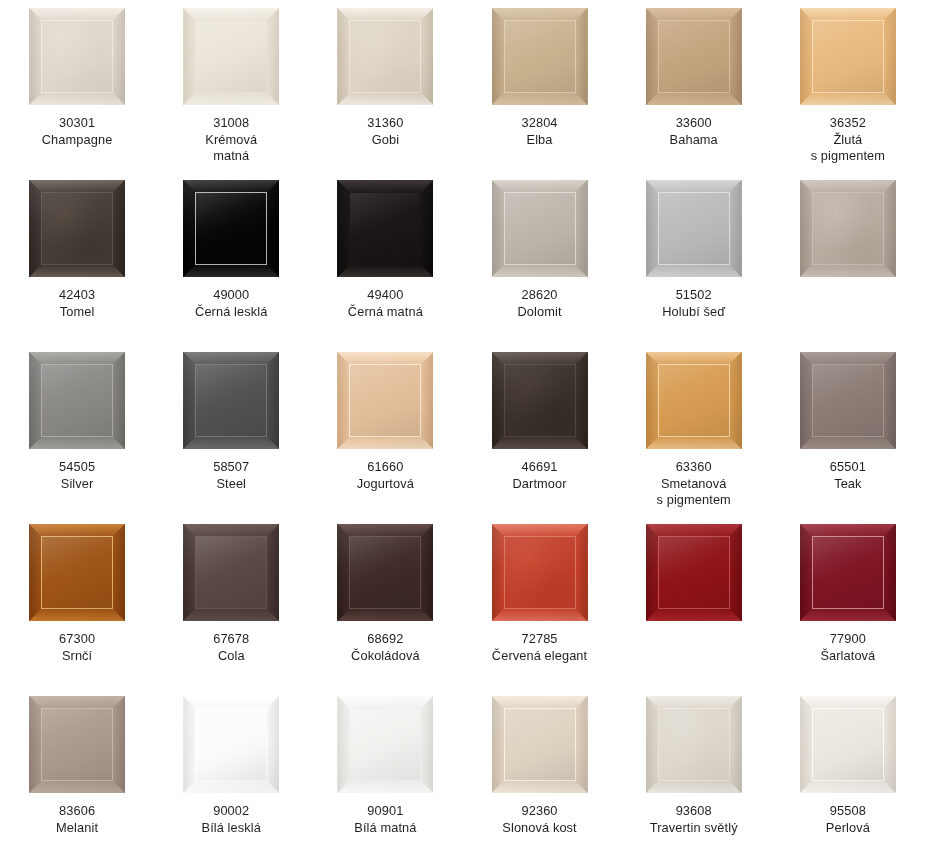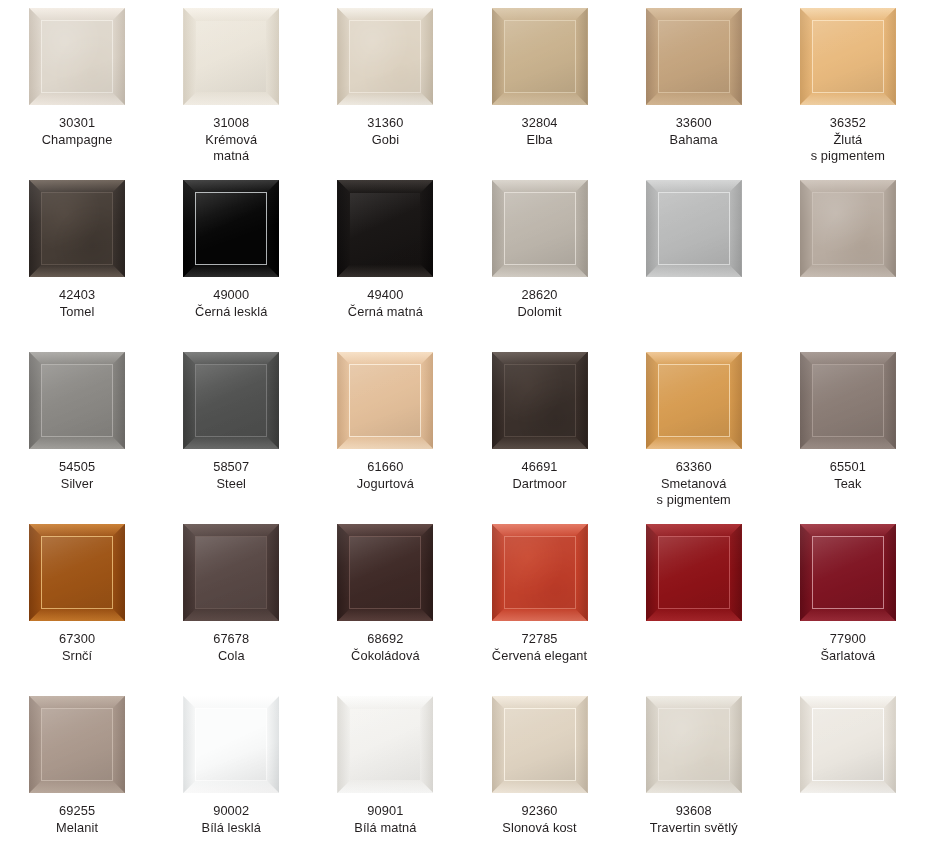--- a/index.html
+++ b/index.html
@@ -299,20 +299,24 @@
         <div class="bevel">
           <div class="face-top" style="background: linear-gradient(rgb(210, 211, 211), rgb(183, 184, 184));"></div>
           <div class="face-bottom" style="background: linear-gradient(to top, rgb(210, 211, 211), rgb(183, 184, 184));"></div>
           <div class="face-left" style="background: linear-gradient(to right, rgb(159, 160, 160), rgb(183, 184, 184));"></div>
           <div class="face-right" style="background: linear-gradient(to left, rgb(159, 160, 160), rgb(183, 184, 184));"></div>
         </div>
         <div class="panel" style="background: linear-gradient(155deg, rgba(255, 255, 255, 0.1), rgba(255, 255, 255, 0) 45%, rgba(0, 0, 0, 0.05)), rgb(185, 186, 186);"></div>
         <div class="panel-edge" style="border-color: rgb(228, 229, 229); opacity: 0.85;"></div>
         <div class="gloss"></div>
       </div>
+      <div class="caption">
+        <span class="code">51502</span>
+        <span class="name">Holubí šeď</span>
+      </div>
     </div>
     <div class="swatch-cell">
       <div class="tile mottled" style="background: rgb(181, 169, 158);">
         <div class="bevel">
           <div class="face-top" style="background: linear-gradient(rgb(203, 192, 182), rgb(181, 169, 158));"></div>
           <div class="face-bottom" style="background: linear-gradient(to top, rgb(203, 192, 182), rgb(181, 169, 158));"></div>
           <div class="face-left" style="background: linear-gradient(to right, rgb(155, 143, 132), rgb(181, 169, 158));"></div>
           <div class="face-right" style="background: linear-gradient(to left, rgb(155, 143, 132), rgb(181, 169, 158));"></div>
         </div>
         <div class="panel" style="background: radial-gradient(at 32% 28%, rgba(255, 255, 255, 0.16), rgba(255, 255, 255, 0) 55%), radial-gradient(at 72% 74%, rgba(0, 0, 0, 0.1), rgba(0, 0, 0, 0) 58%), rgb(184, 172, 161);"></div>
@@ -527,21 +531,21 @@
           <div class="face-top" style="background: linear-gradient(rgb(189, 172, 159), rgb(168, 150, 138));"></div>
           <div class="face-bottom" style="background: linear-gradient(to top, rgb(189, 172, 159), rgb(168, 150, 138));"></div>
           <div class="face-left" style="background: linear-gradient(to right, rgb(145, 127, 116), rgb(168, 150, 138));"></div>
           <div class="face-right" style="background: linear-gradient(to left, rgb(145, 127, 116), rgb(168, 150, 138));"></div>
         </div>
         <div class="panel" style="background: linear-gradient(155deg, rgba(255, 255, 255, 0.1), rgba(255, 255, 255, 0) 45%, rgba(0, 0, 0, 0.05)), rgb(171, 153, 141);"></div>
         <div class="panel-edge" style="border-color: rgb(203, 188, 176); opacity: 0.85;"></div>
         <div class="gloss"></div>
       </div>
       <div class="caption">
-        <span class="code">69255</span>
+        <span class="code">83606</span>
         <span class="name">Melanit</span>
       </div>
     </div>
     <div class="swatch-cell">
       <div class="tile" style="background: rgb(247, 248, 248);">
         <div class="bevel">
           <div class="face-top" style="background: linear-gradient(rgb(255, 255, 255), rgb(247, 248, 248));"></div>
           <div class="face-bottom" style="background: linear-gradient(to top, rgb(255, 255, 255), rgb(247, 248, 248));"></div>
           <div class="face-left" style="background: linear-gradient(to right, rgb(223, 226, 227), rgb(247, 248, 248));"></div>
           <div class="face-right" style="background: linear-gradient(to left, rgb(223, 226, 227), rgb(247, 248, 248));"></div>
@@ -610,14 +614,18 @@
         <div class="bevel">
           <div class="face-top" style="background: linear-gradient(rgb(248, 246, 242), rgb(234, 229, 221));"></div>
           <div class="face-bottom" style="background: linear-gradient(to top, rgb(248, 246, 242), rgb(234, 229, 221));"></div>
           <div class="face-left" style="background: linear-gradient(to right, rgb(214, 208, 198), rgb(234, 229, 221));"></div>
           <div class="face-right" style="background: linear-gradient(to left, rgb(214, 208, 198), rgb(234, 229, 221));"></div>
         </div>
         <div class="panel" style="background: linear-gradient(155deg, rgba(255, 255, 255, 0.1), rgba(255, 255, 255, 0) 45%, rgba(0, 0, 0, 0.05)), rgb(236, 232, 225);"></div>
         <div class="panel-edge" style="border-color: rgb(255, 255, 255); opacity: 0.85;"></div>
         <div class="gloss"></div>
       </div>
+      <div class="caption">
+        <span class="code">95508</span>
+        <span class="name">Perlová</span>
+      </div>
     </div>
   </div>
 
 </body></html>

